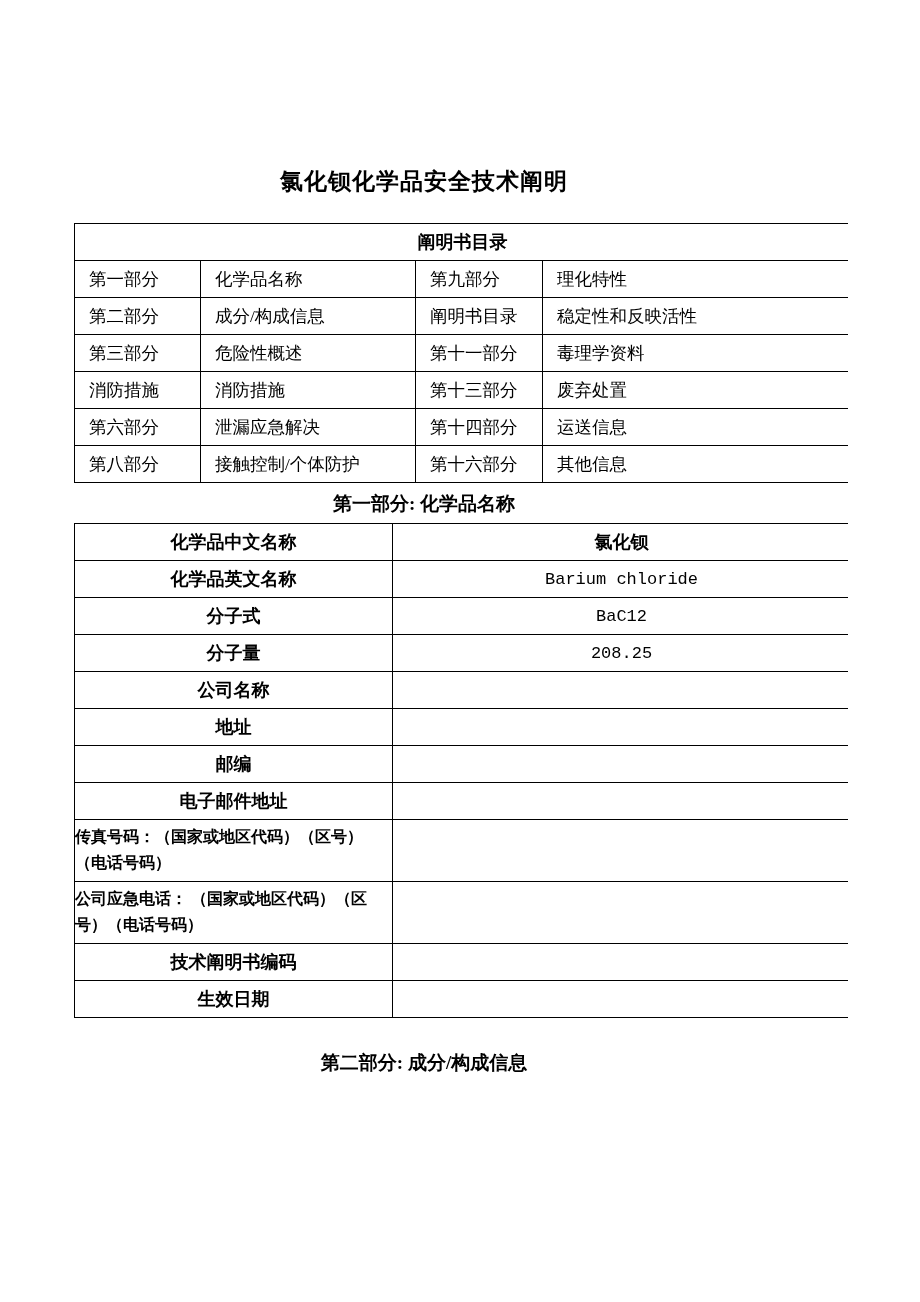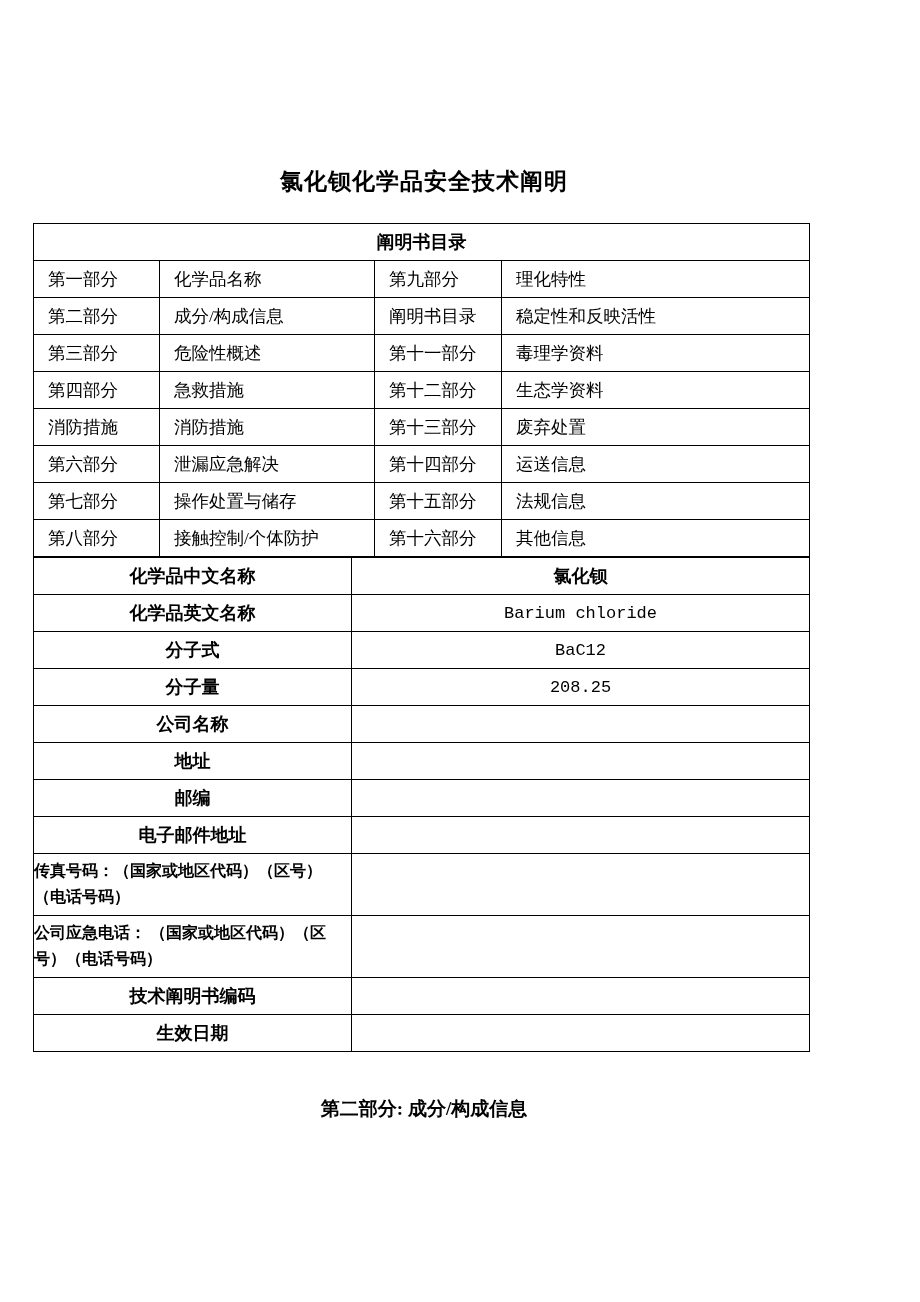--- a/index.html
+++ b/index.html
@@ -20,21 +20,21 @@
     margin-top: 166px;
     margin-bottom: 26px;
     text-align: center;
     font-size: 23px;
     font-weight: bold;
     letter-spacing: 1px;
   }
   table.doc-table {
     border-collapse: collapse;
     table-layout: fixed;
-    margin-left: 33px;
+    margin-left: 74px;
     width: 776px;
   }
   table.doc-table td, table.doc-table th {
     border: 1px solid #000;
     box-sizing: border-box;
     vertical-align: middle;
     overflow: hidden;
   }
   
   .toc-header-cell {
@@ -50,21 +50,21 @@
     text-align: left;
   }
   
   .section-heading {
     text-align: center;
     font-size: 19px;
     font-weight: bold;
     margin: 8px 0 6px 0;
   }
   .section-heading.second {
-    margin-top: 44px;
+    margin-top: 32px;
   }
   
   .info-label {
     height: 37px;
     text-align: center;
     font-size: 18px;
     font-weight: bold;
     padding: 0 6px;
   }
   .info-value {
@@ -120,52 +120,41 @@
         <td class="toc-cell">阐明书目录</td>
         <td class="toc-cell">稳定性和反映活性</td>
       </tr>
       <tr>
         <td class="toc-cell">第三部分</td>
         <td class="toc-cell">危险性概述</td>
         <td class="toc-cell">第十一部分</td>
         <td class="toc-cell">毒理学资料</td>
       </tr>
       <tr>
-        <td class="toc-cell">第四部分</td>
-        <td class="toc-cell">急救措施</td>
-        <td class="toc-cell">第十二部分</td>
-        <td class="toc-cell">生态学资料</td>
-      </tr>
-      <tr>
         <td class="toc-cell">消防措施</td>
         <td class="toc-cell">消防措施</td>
         <td class="toc-cell">第十三部分</td>
         <td class="toc-cell">废弃处置</td>
       </tr>
       <tr>
         <td class="toc-cell">第六部分</td>
         <td class="toc-cell">泄漏应急解决</td>
         <td class="toc-cell">第十四部分</td>
         <td class="toc-cell">运送信息</td>
       </tr>
       <tr>
-        <td class="toc-cell">第七部分</td>
-        <td class="toc-cell">操作处置与储存</td>
-        <td class="toc-cell">第十五部分</td>
-        <td class="toc-cell">法规信息</td>
-      </tr>
-      <tr>
         <td class="toc-cell">第八部分</td>
         <td class="toc-cell">接触控制/个体防护</td>
         <td class="toc-cell">第十六部分</td>
         <td class="toc-cell">其他信息</td>
       </tr>
     </tbody>
   </table>
 
+  <div class="section-heading">第一部分:  化学品名称</div>
 
   <table class="doc-table">
     <colgroup>
       <col style="width:318px">
       <col style="width:458px">
     </colgroup>
     <tbody>
       <tr>
         <td class="info-label">化学品中文名称</td>
         <td class="info-value bold-cn">氯化钡</td>

